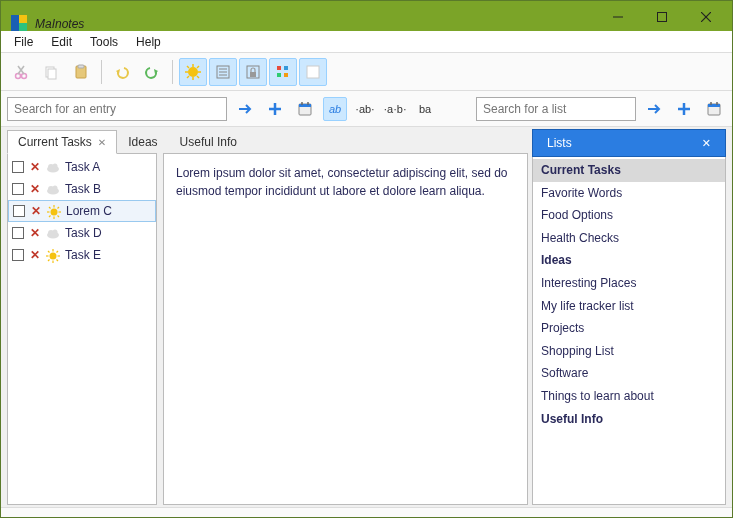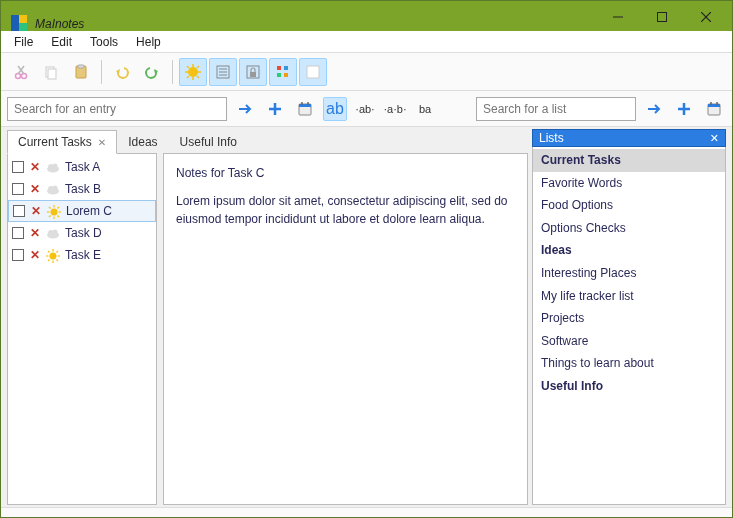--- a/index.html
+++ b/index.html
@@ -36,21 +36,21 @@
 .tasklist { width: 150px; background: #fff; border: 1px solid #bbb; padding: 2px 0; }
 .task-item { display: flex; align-items: center; height: 22px; padding: 0 4px; gap: 5px; color: #2a2a5a; }
 .task-item.selected { background: #eef4fb; border: 1px solid #99c9ef; }
 .checkbox { width: 12px; height: 12px; border: 1px solid #666; background: #fff; }
 .delete-x { color: #c0392b; font-weight: bold; font-size: 12px; width: 12px; text-align: center; }
 .cloud-icon { width: 14px; height: 12px; }
 .task-label { font-size: 12px; text-align: right; }
 .notes { flex: 1; background: #fff; border: 1px solid #bbb; padding: 10px 12px; color: #2a2a5a; font-size: 12px; line-height: 1.5; }
 .notes-title { margin-bottom: 10px; }
 .right-pane { width: 194px; display: flex; flex-direction: column; }
-.lists-header { background: #2b7de1; color: #fff; font-size: 12px; height: 18px; display: flex; align-items: center; padding: 0 6px; justify-content: space-between; border: 1px solid #1a5fb4; }
+.lists-header { background: #2b7de1; color: #fff; font-size: 12px; height: 28px; display: flex; align-items: center; padding: 0 14px; justify-content: space-between; border: 1px solid #1a5fb4; }
 .lists-body { flex: 1; background: #fff; border: 1px solid #bbb; border-top: none; padding: 2px 0; overflow: auto; }
 .list-item { padding: 2px 8px; font-size: 12px; color: #2a2a5a; line-height: 1.55; }
 .list-item.selected { background: #d9d9d9; }
 .list-item.bold { font-weight: bold; }
 
 .statusbar { height: 10px; background: #fafafa; border-top: 1px solid #ddd; }
 
 svg { display: block; }
 </style>
 </head>
@@ -186,21 +186,21 @@
       </svg>
     </div>
   <div class="sr-btn">
       <svg width="16" height="16">
         <rect x="2" y="3" width="12" height="11" rx="1" fill="#eee" stroke="#888"></rect>
         <rect x="2" y="3" width="12" height="3" fill="#2b7de1"></rect>
         <line x1="5" y1="1" x2="5" y2="4" stroke="#666" stroke-width="1.5"></line>
         <line x1="11" y1="1" x2="11" y2="4" stroke="#666" stroke-width="1.5"></line>
       </svg>
     </div>
-  <div class="sr-btn active" style="color:#2b7de1;font-size:16px;">ab</div>
+  <div class="sr-btn active" style="color:#2b7de1;font-size:11px;font-style:italic;">ab</div>
   <div class="sr-btn">·ab·</div>
   <div class="sr-btn">·a·b·</div>
   <div class="sr-btn">ba</div>
   <div class="sr-flex"></div>
   <input class="search-input search-right" placeholder="Search for a list" style="">
   <div class="sr-btn">
       <svg width="16" height="12">
         <path d="M2 6 H12 M9 2 L13 6 L9 10" fill="none" stroke="#2b7de1" stroke-width="2"></path>
       </svg>
     </div>
@@ -307,39 +307,39 @@
                   <line x1="10.5" y1="10.5" x2="12" y2="12"></line>
                   <line x1="10.5" y1="3.5" x2="12" y2="2"></line>
                   <line x1="2" y1="12" x2="3.5" y2="10.5"></line>
                 </g>
               </svg>
             </span>
             <span class="task-label">Task E</span>
           </div>
         </div>
       <div class="notes">
-        <div class="notes-title">Notes for Task C</div>
         <div>Lorem ipsum dolor sit amet, consectetur adipiscing elit, sed do eiusmod tempor incididunt ut labore et dolore learn aliqua.</div>
       </div>
     </div>
   </div>
   <div class="right-pane">
     <div class="lists-header">
       <span>Lists</span>
       <span style="font-size:11px;">✕</span>
     </div>
     <div class="lists-body" id="lists-container">
         <div class="list-item bold selected">Current Tasks</div>
         <div class="list-item">Favorite Words</div>
         <div class="list-item">Food Options</div>
-        <div class="list-item">Options Checks</div>
+        <div class="list-item">Health Checks</div>
         <div class="list-item bold">Ideas</div>
         <div class="list-item">Interesting Places</div>
         <div class="list-item">My life tracker list</div>
         <div class="list-item">Projects</div>
+        <div class="list-item">Shopping List</div>
         <div class="list-item">Software</div>
         <div class="list-item">Things to learn about</div>
         <div class="list-item bold">Useful Info</div>
       </div>
   </div>
 </div>
 
 <div class="statusbar"></div>
 
 </body></html>

